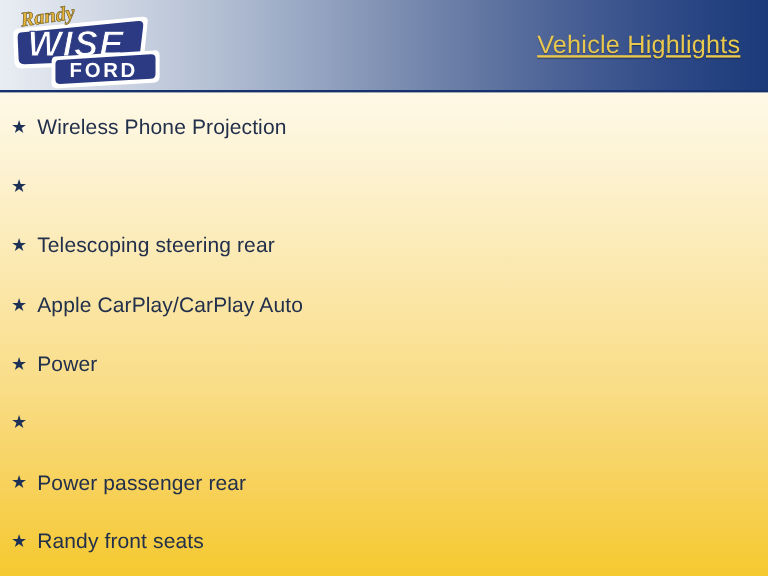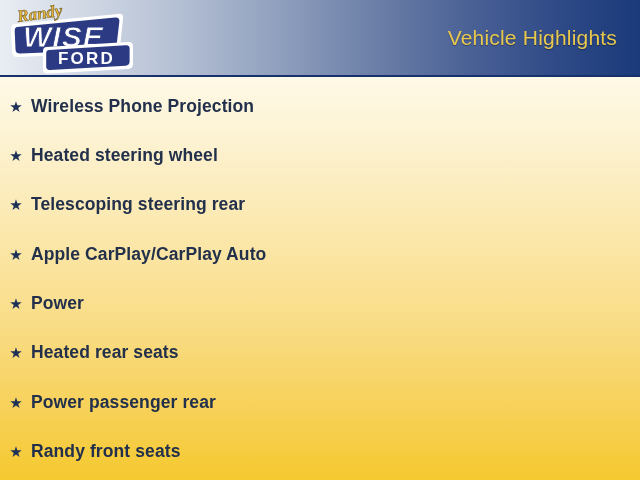--- a/index.html
+++ b/index.html
@@ -55,20 +55,21 @@
     right: 23px;
     top: 0;
     height: 75px;
     line-height: 75px;
     font-size: 21px;
     font-weight: 400;
     letter-spacing: 0.2px;
     color: #e8c84e;
     text-shadow: 0 1px 1px rgba(0,0,0,0.35);
     white-space: nowrap;
+    text-decoration: underline;
   }
 
   
   .logo {
     position: absolute;
     left: 6px;
     top: 2px;
     width: 132px;
     height: 74px;
   }
@@ -98,21 +99,21 @@
     width: 16px;
     font-size: 15px;
     line-height: 1;
     color: #1d3157;
     text-align: center;
     flex: 0 0 auto;
   }
   .hl-label {
     margin-left: 7px;
     font-size: 17.5px;
-    font-weight: 700;
+    font-weight: 400;
     color: #22304b;
     letter-spacing: 0.1px;
   }
 
   .i0 { top: 16px; }
   .i1 { top: 65px; }
   .i2 { top: 114px; }
   .i3 { top: 164px; }
   .i4 { top: 213px; }
   .i5 { top: 262px; }
@@ -147,41 +148,39 @@
 
   <ul class="highlights">
 
     <li class="hl-item i0">
       <span class="hl-star">★</span>
       <span class="hl-label">Wireless Phone Projection</span>
     </li>
 
     <li class="hl-item i1">
       <span class="hl-star">★</span>
-      <span class="hl-label">Heated steering wheel</span>
     </li>
 
     <li class="hl-item i2">
       <span class="hl-star">★</span>
       <span class="hl-label">Telescoping steering rear</span>
     </li>
 
     <li class="hl-item i3">
       <span class="hl-star">★</span>
       <span class="hl-label">Apple CarPlay/CarPlay Auto</span>
     </li>
 
     <li class="hl-item i4">
       <span class="hl-star">★</span>
       <span class="hl-label">Power</span>
     </li>
 
     <li class="hl-item i5">
       <span class="hl-star">★</span>
-      <span class="hl-label">Heated rear seats</span>
     </li>
 
     <li class="hl-item i6">
       <span class="hl-star">★</span>
       <span class="hl-label">Power passenger rear</span>
     </li>
 
     <li class="hl-item i7">
       <span class="hl-star">★</span>
       <span class="hl-label">Randy front seats</span>

